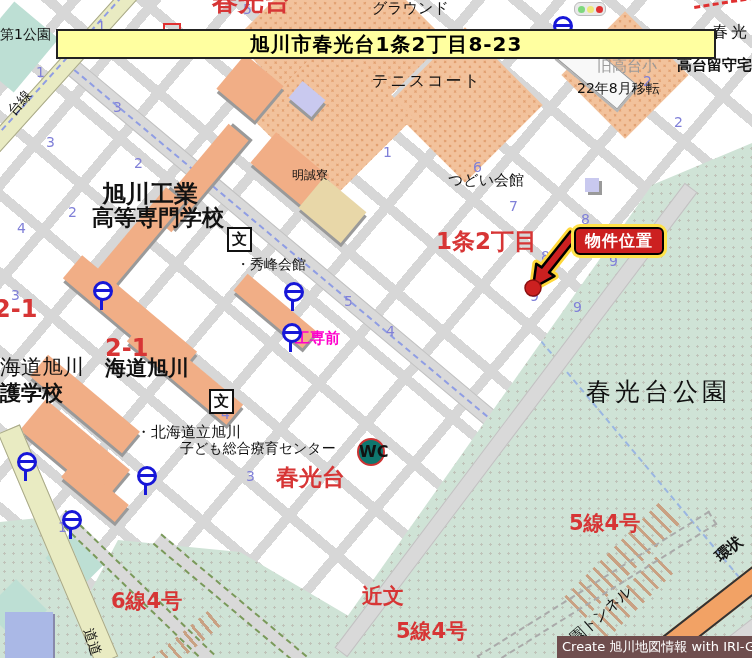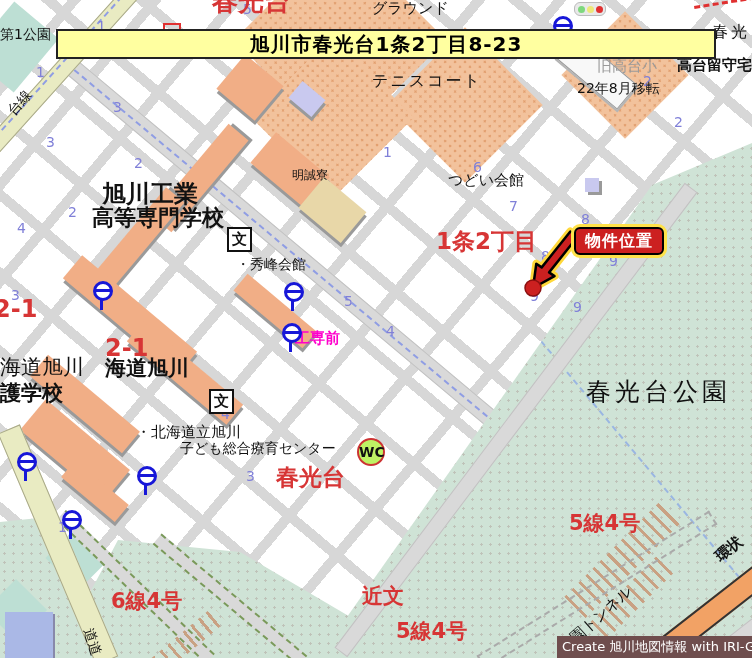--- a/index.html
+++ b/index.html
@@ -30,22 +30,22 @@
   .red{color:#d73535;font-weight:bold;}
   .mag{color:#ff00cc;font-weight:bold;}
   .gray{color:#9a9a9a;}
   .num{position:absolute;color:#8080d8;font-size:14px;white-space:nowrap;}
   .busstop{position:absolute;width:18px;height:30px;}
   .busstop .c{position:absolute;left:1px;top:0;width:14px;height:14px;border:3px solid #1717d8;border-radius:50%;background:#fff;}
   .busstop .bar{position:absolute;left:2px;top:8px;width:16px;height:3px;background:#1717d8;}
   .busstop .pole{position:absolute;left:8px;top:18px;width:3px;height:11px;background:#1717d8;}
   .symbox{position:absolute;width:21px;height:21px;background:#fff;border:2px solid #111;
           font-size:15px;font-weight:bold;color:#111;text-align:center;line-height:21px;}
-  .wc{position:absolute;width:24px;height:24px;border-radius:50%;background:#bef264;border:2px solid #cc3333;
-      font-size:14px;font-weight:bold;color:#111;text-align:center;line-height:24px;}
+  .wc{position:absolute;width:24px;height:24px;border-radius:50%;background:#0f766e;border:2px solid #cc3333;
+      font-size:16px;font-weight:bold;color:#111;text-align:center;line-height:24px;}
   .tl{position:absolute;width:30px;height:12px;background:#e9e9e9;border-radius:6px;border:1px solid #bbb;display:flex;gap:2px;align-items:center;justify-content:center;}
   .tl i{width:7px;height:7px;border-radius:50%;display:block;}
   #banner{position:absolute;left:56px;top:29px;width:656px;height:26px;background:#ffffa0;border:2px solid #222;
           text-align:center;font-size:20px;font-weight:600;letter-spacing:1px;line-height:26px;z-index:20;color:#000;}
   #attribution{position:absolute;left:557px;top:636px;width:195px;height:22px;background:#6f4e4e;color:#fff;
           font-size:13px;line-height:22px;padding-left:5px;white-space:nowrap;overflow:hidden;z-index:21;}
   #marker-label{position:absolute;left:574px;top:227px;width:86px;height:24px;background:#cc2020;border:2px solid #000;
           border-radius:6px;box-shadow:0 0 0 3px #ffe24a;color:#fff;font-weight:bold;font-size:16px;text-align:center;
           line-height:24px;letter-spacing:1px;z-index:16;}
   .redrect{position:absolute;left:163px;top:23px;width:14px;height:11px;border:2px solid #e03030;z-index:8;}

